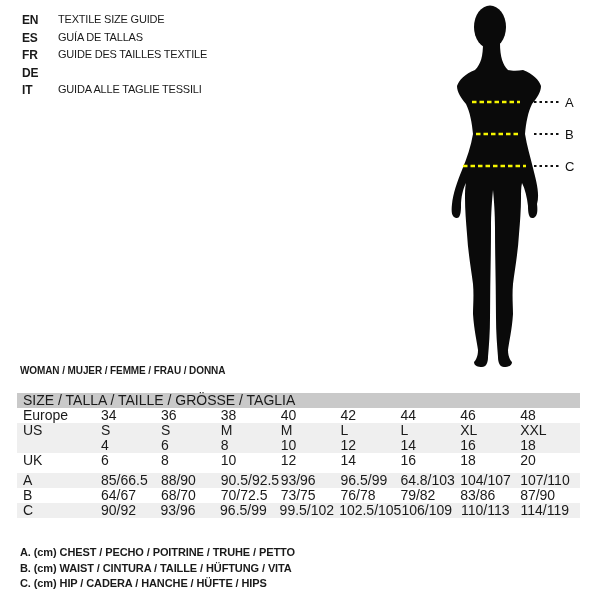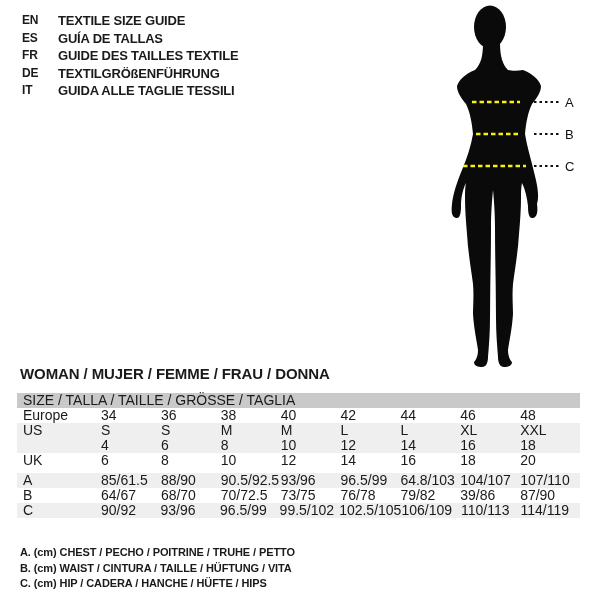--- a/index.html
+++ b/index.html
@@ -3,27 +3,27 @@
 <meta charset="utf-8">
 <style>
   html,body{margin:0;padding:0;background:#fff;}
   .page{position:relative;width:600px;height:600px;background:#ffffff;overflow:hidden;
         font-family:"Liberation Sans",sans-serif;color:#1a1a1a;}
 
   
   .langs{position:absolute;left:22px;top:13px;}
   .lang-row{display:flex;height:17.6px;align-items:flex-start;}
   .lang-code{width:36px;font-size:12px;font-weight:700;letter-spacing:-0.2px;}
-  .lang-title{font-size:13px;font-weight:700;letter-spacing:-0.2px;white-space:nowrap;}
+  .lang-title{font-size:11px;font-weight:400;letter-spacing:-0.2px;white-space:nowrap;}
 
   
   .figure{position:absolute;left:430px;top:0px;}
 
   
-  .gender{position:absolute;left:20px;top:365px;font-size:15px;font-weight:700;letter-spacing:-0.1px;}
+  .gender{position:absolute;left:20px;top:365px;font-size:10px;font-weight:700;letter-spacing:-0.1px;}
 
   
   .sizetable{position:absolute;left:17px;top:393px;width:563px;font-size:14px;}
   .thead{height:15px;line-height:15px;background:#c9c9c9;padding-left:6px;color:#1a1a1a;}
   .trow{display:flex;height:15px;line-height:15px;}
   .trow.shaded{background:#efefef;}
   .tlabel{width:84px;padding-left:6px;box-sizing:border-box;text-align:left;}
   .tcell{flex:1;text-align:left;}
   .tspacer{height:5px;background:#ffffff;}
 
@@ -44,21 +44,20 @@
     <div class="lang-row">
       <span class="lang-code">ES</span>
       <span class="lang-title">GUÍA DE TALLAS</span>
     </div>
     <div class="lang-row">
       <span class="lang-code">FR</span>
       <span class="lang-title">GUIDE DES TAILLES TEXTILE</span>
     </div>
     <div class="lang-row">
       <span class="lang-code">DE</span>
-      <span class="lang-title">TEXTILGRÖßENFÜHRUNG</span>
     </div>
     <div class="lang-row">
       <span class="lang-code">IT</span>
       <span class="lang-title">GUIDA ALLE TAGLIE TESSILI</span>
     </div>
   </div>
 
   <svg class="figure" width="170" height="380" viewBox="0 0 170 380">
     <ellipse cx="60" cy="27" rx="16" ry="21.5" fill="#0a0a0a"></ellipse>
     <path fill="#0a0a0a" d="
@@ -166,39 +165,39 @@
       <div class="tcell">14</div>
       <div class="tcell">16</div>
       <div class="tcell">18</div>
       <div class="tcell">20</div>
     </div>
 
     <div class="tspacer"></div>
 
     <div class="trow shaded">
       <div class="tlabel">A</div>
-      <div class="tcell">85/61.5</div>
+      <div class="tcell">85/66.5</div>
       <div class="tcell">88/90</div>
       <div class="tcell">90.5/92.5</div>
       <div class="tcell">93/96</div>
       <div class="tcell">96.5/99</div>
       <div class="tcell">64.8/103</div>
       <div class="tcell">104/107</div>
       <div class="tcell">107/110</div>
     </div>
 
     <div class="trow">
       <div class="tlabel">B</div>
       <div class="tcell">64/67</div>
       <div class="tcell">68/70</div>
       <div class="tcell">70/72.5</div>
       <div class="tcell">73/75</div>
       <div class="tcell">76/78</div>
       <div class="tcell">79/82</div>
-      <div class="tcell">39/86</div>
+      <div class="tcell">83/86</div>
       <div class="tcell">87/90</div>
     </div>
 
     <div class="trow shaded">
       <div class="tlabel">C</div>
       <div class="tcell">90/92</div>
       <div class="tcell">93/96</div>
       <div class="tcell">96.5/99</div>
       <div class="tcell">99.5/102</div>
       <div class="tcell">102.5/105</div>

